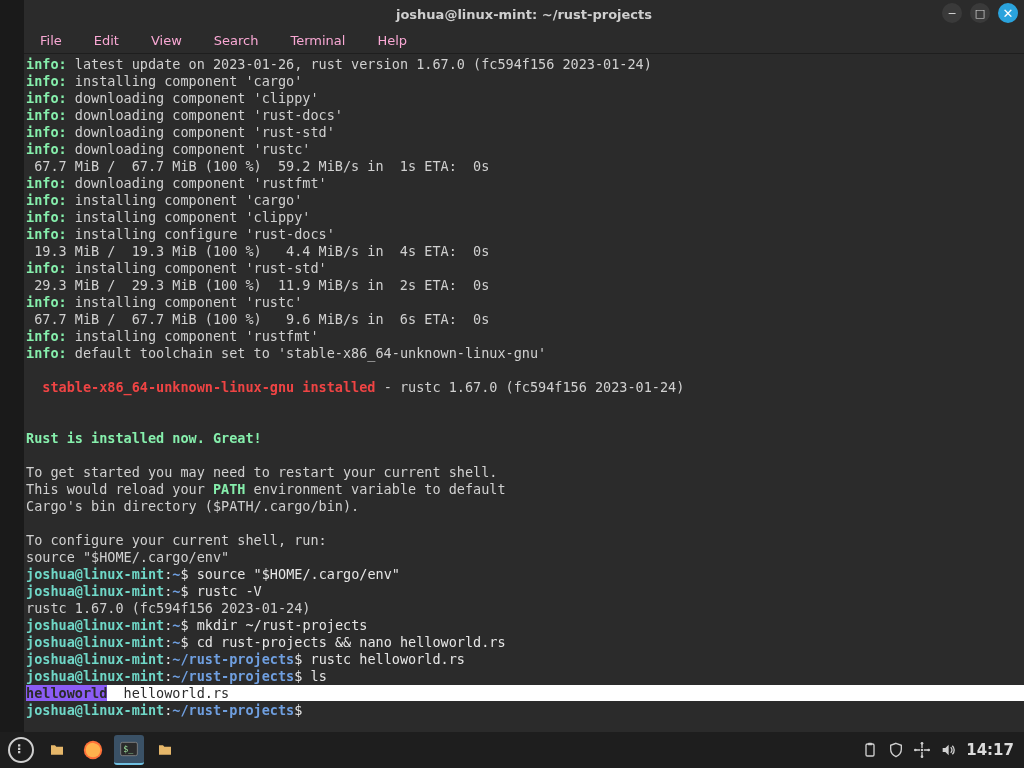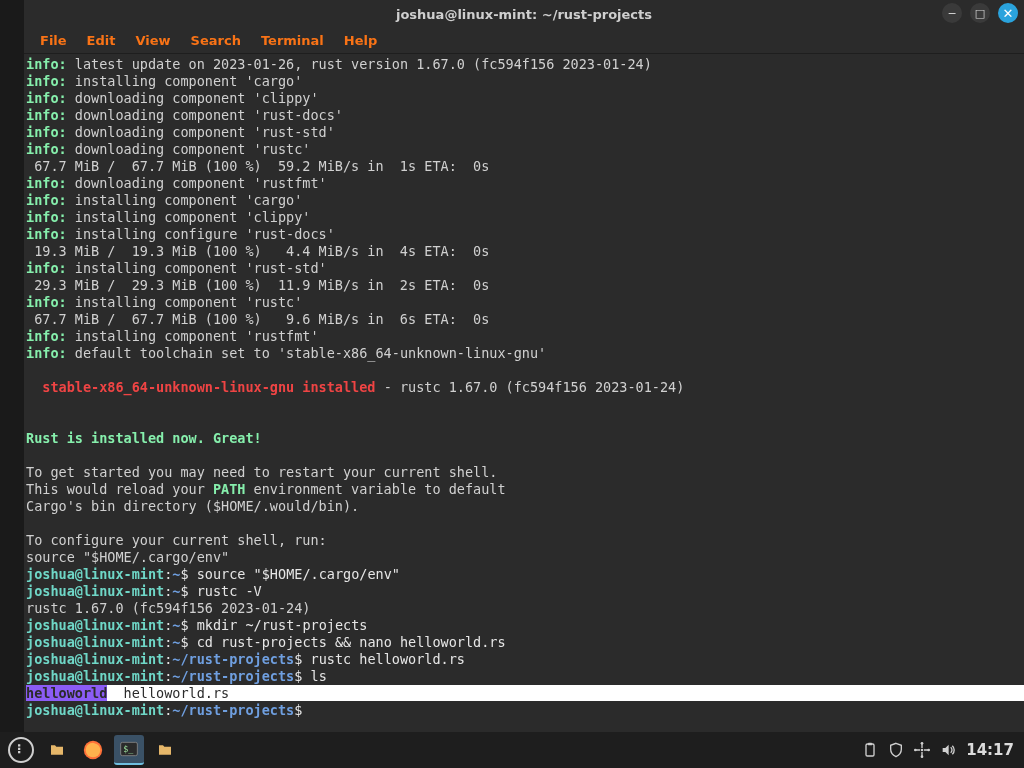--- a/index.html
+++ b/index.html
@@ -28,26 +28,25 @@
 }
 .win-btn {
   width: 20px; height: 20px; border-radius: 50%;
   display: flex; align-items: center; justify-content: center;
   font-size: 11px; color: #ddd; cursor: pointer;
 }
 .win-btn.min, .win-btn.max { background: #3a3a3a; }
 .win-btn.close { background: #2aa3dd; color: #fff; font-size:13px; }
 .menubar {
   height: 26px; background: #2b2b2b;
-  display: flex; align-items: center; gap: 4px;
+  display: flex; align-items: center; gap: 16px;
   padding: 0 8px;
   font-family: "DejaVu Sans", sans-serif;
-  font-size: 13px; color: #f97316;
+  font-size: 13px; color: #f9a8d4;
   border-bottom: 1px solid #1e1e1e;
-  font-weight: bold;
 }
 .menubar span { padding: 2px 8px; cursor: pointer; }
 .term {
   flex: 1; background: #2b2b2b; color: #d0d0d0;
   font-size: 13.5px; line-height: 17px;
   padding: 2px 2px;
   white-space: pre;
   overflow: hidden;
 }
 .bold { font-weight: bold; color: #86efac; }
@@ -115,21 +114,21 @@
 <span class="bold">info:</span><span> installing component 'rustfmt'</span>
 <span class="bold">info:</span><span> default toolchain set to 'stable-x86_64-unknown-linux-gnu'</span>
 
 <span class="green">  stable-x86_64-unknown-linux-gnu installed</span><span> - rustc 1.67.0 (fc594f156 2023-01-24)</span>
 
 
 <span class="bold">Rust is installed now. Great!</span>
 
 <span>To get started you may need to restart your current shell.</span>
 <span>This would reload your </span><span class="bold">PATH</span><span> environment variable to default</span>
-<span>Cargo's bin directory ($HOME/.would/bin).</span>
+<span>Cargo's bin directory ($PATH/.cargo/bin).</span>
 
 <span>To configure your current shell, run:</span>
 <span>source "$HOME/.cargo/env"</span>
 <span class="cyan-prompt">joshua@linux-mint</span><span class="white-cmd">:</span><span class="blue-dir">~</span><span class="white-cmd">$</span><span class="white-cmd"> source "$HOME/.cargo/env"</span>
 <span class="cyan-prompt">joshua@linux-mint</span><span class="white-cmd">:</span><span class="blue-dir">~</span><span class="white-cmd">$</span><span class="white-cmd"> rustc -V</span>
 <span>rustc 1.67.0 (fc594f156 2023-01-24)</span>
 <span class="cyan-prompt">joshua@linux-mint</span><span class="white-cmd">:</span><span class="blue-dir">~</span><span class="white-cmd">$</span><span class="white-cmd"> mkdir ~/rust-projects</span>
 <span class="cyan-prompt">joshua@linux-mint</span><span class="white-cmd">:</span><span class="blue-dir">~</span><span class="white-cmd">$</span><span class="white-cmd"> cd rust-projects &amp;&amp; nano helloworld.rs</span>
 <span class="cyan-prompt">joshua@linux-mint</span><span class="white-cmd">:</span><span class="blue-dir">~/rust-projects</span><span class="white-cmd">$</span><span class="white-cmd"> rustc helloworld.rs</span>
 <span class="cyan-prompt">joshua@linux-mint</span><span class="white-cmd">:</span><span class="blue-dir">~/rust-projects</span><span class="white-cmd">$</span><span class="white-cmd"> ls</span>

